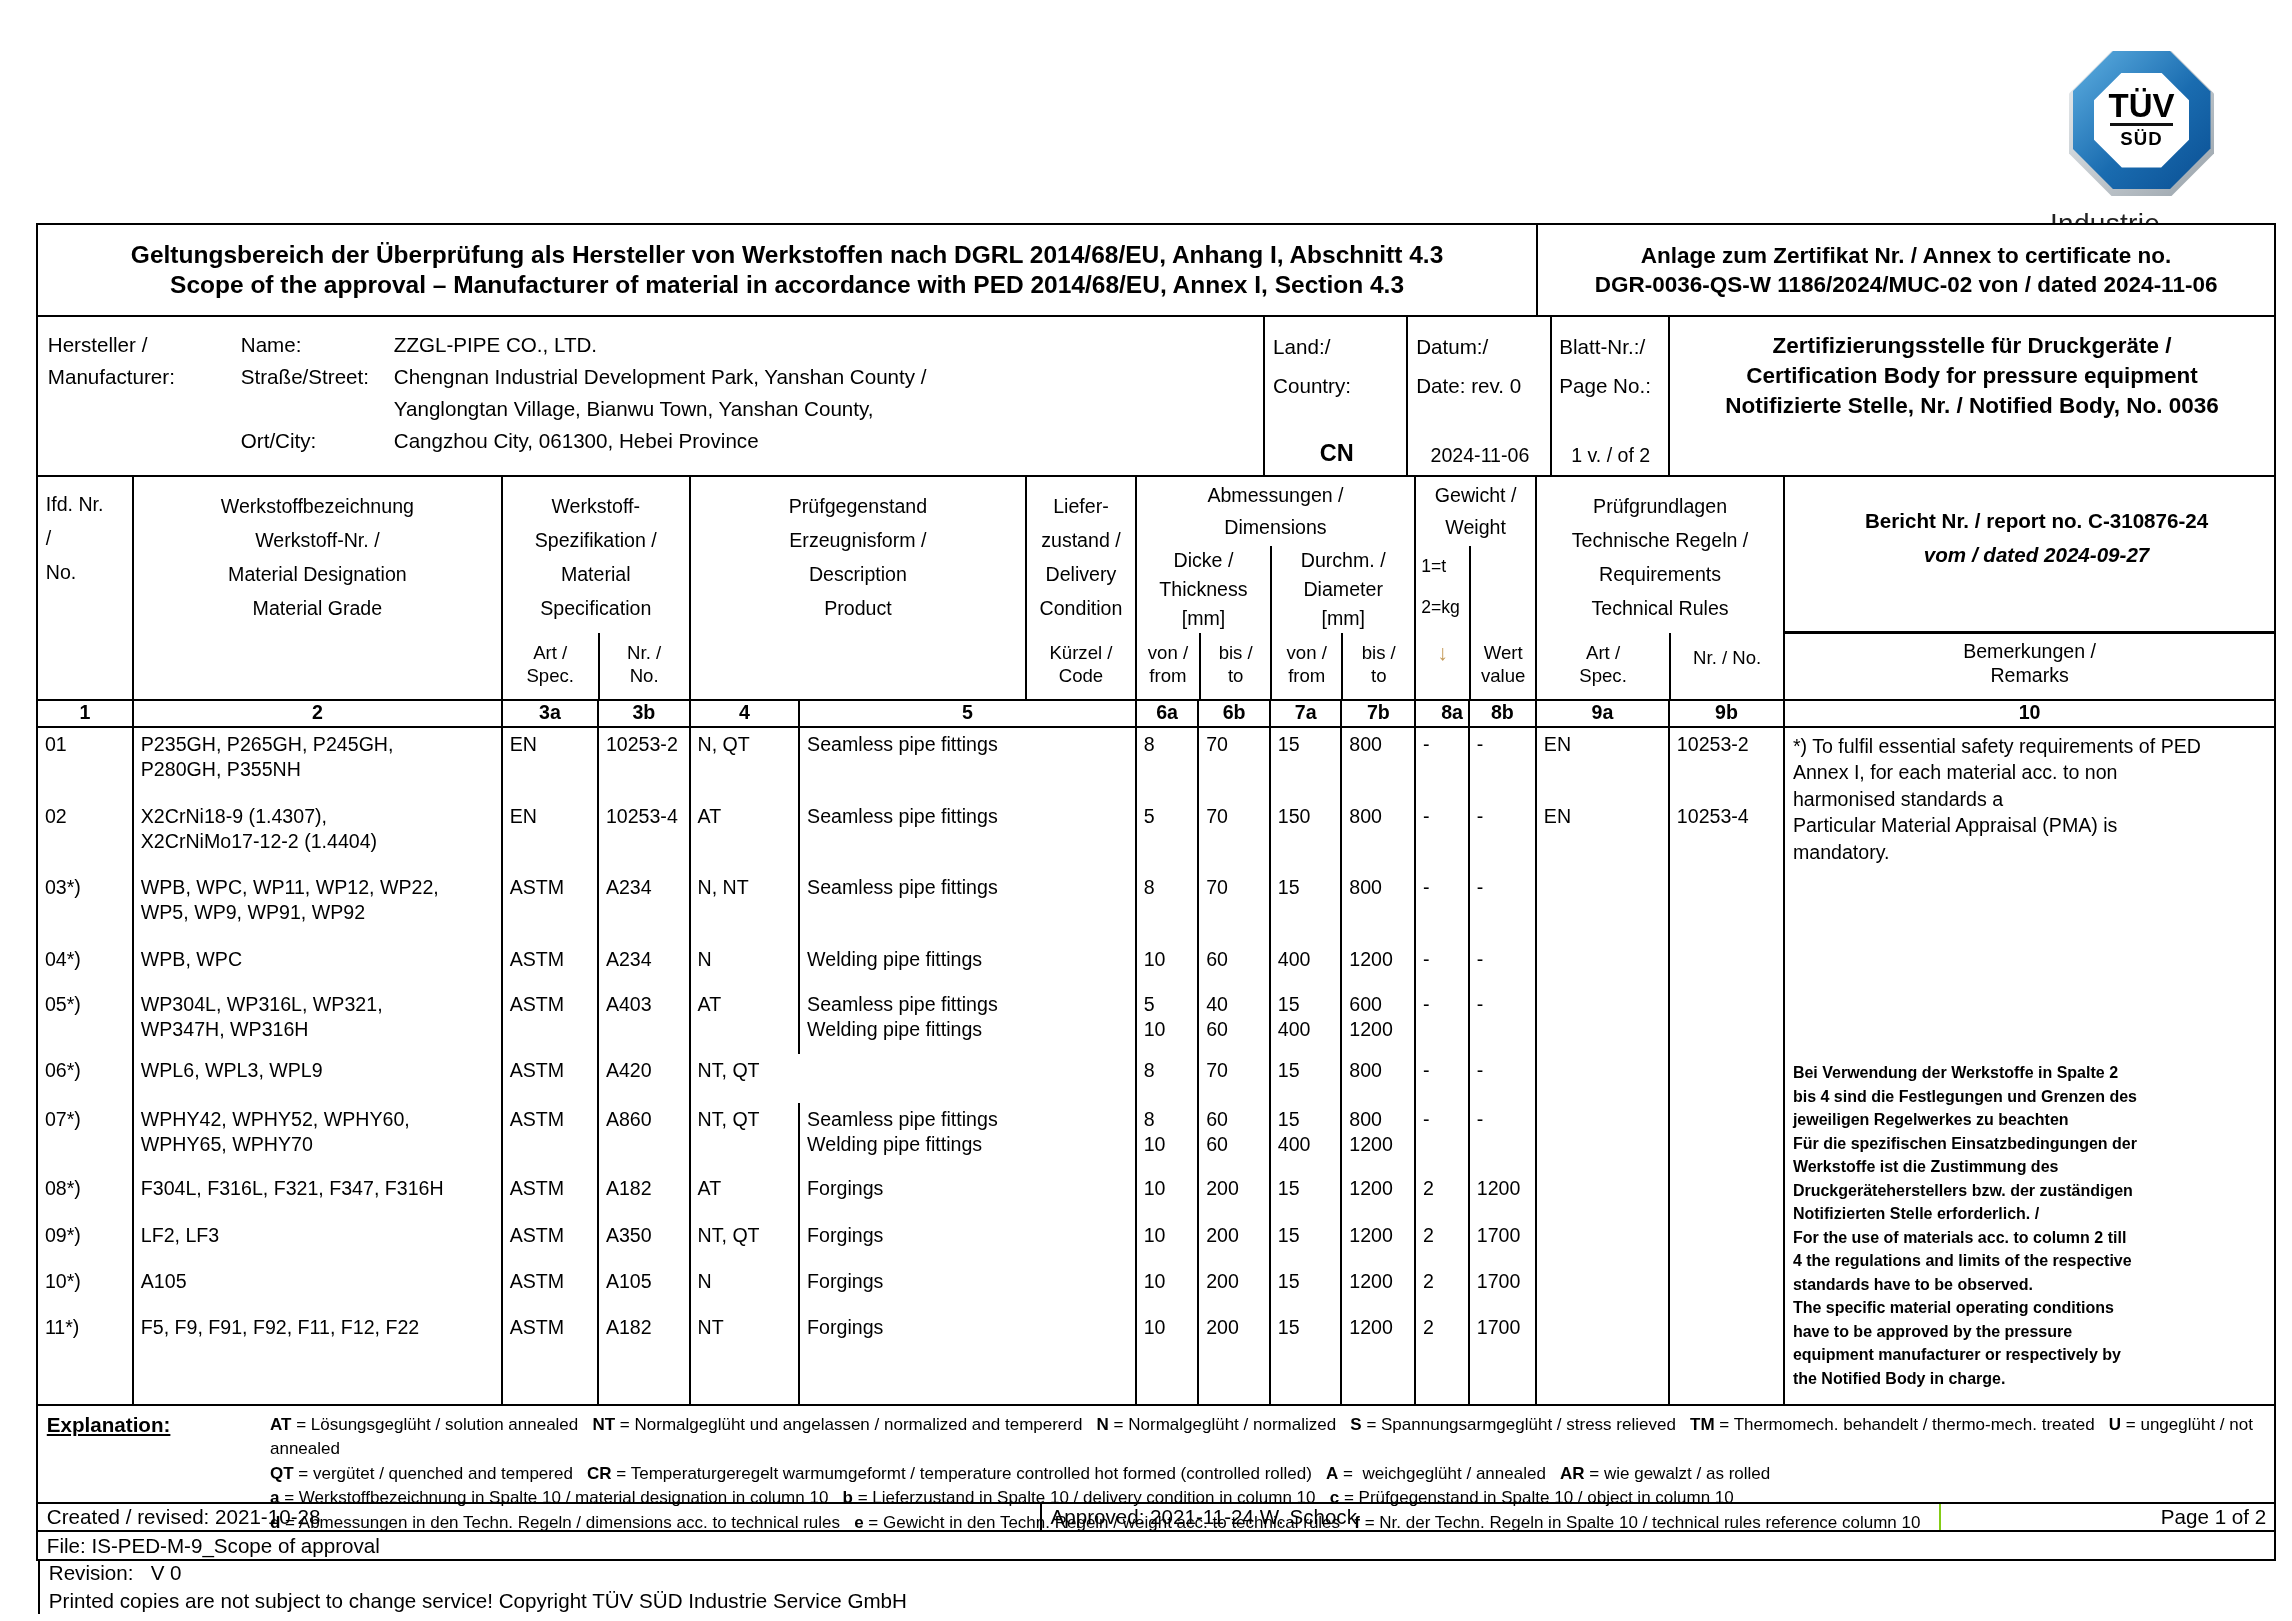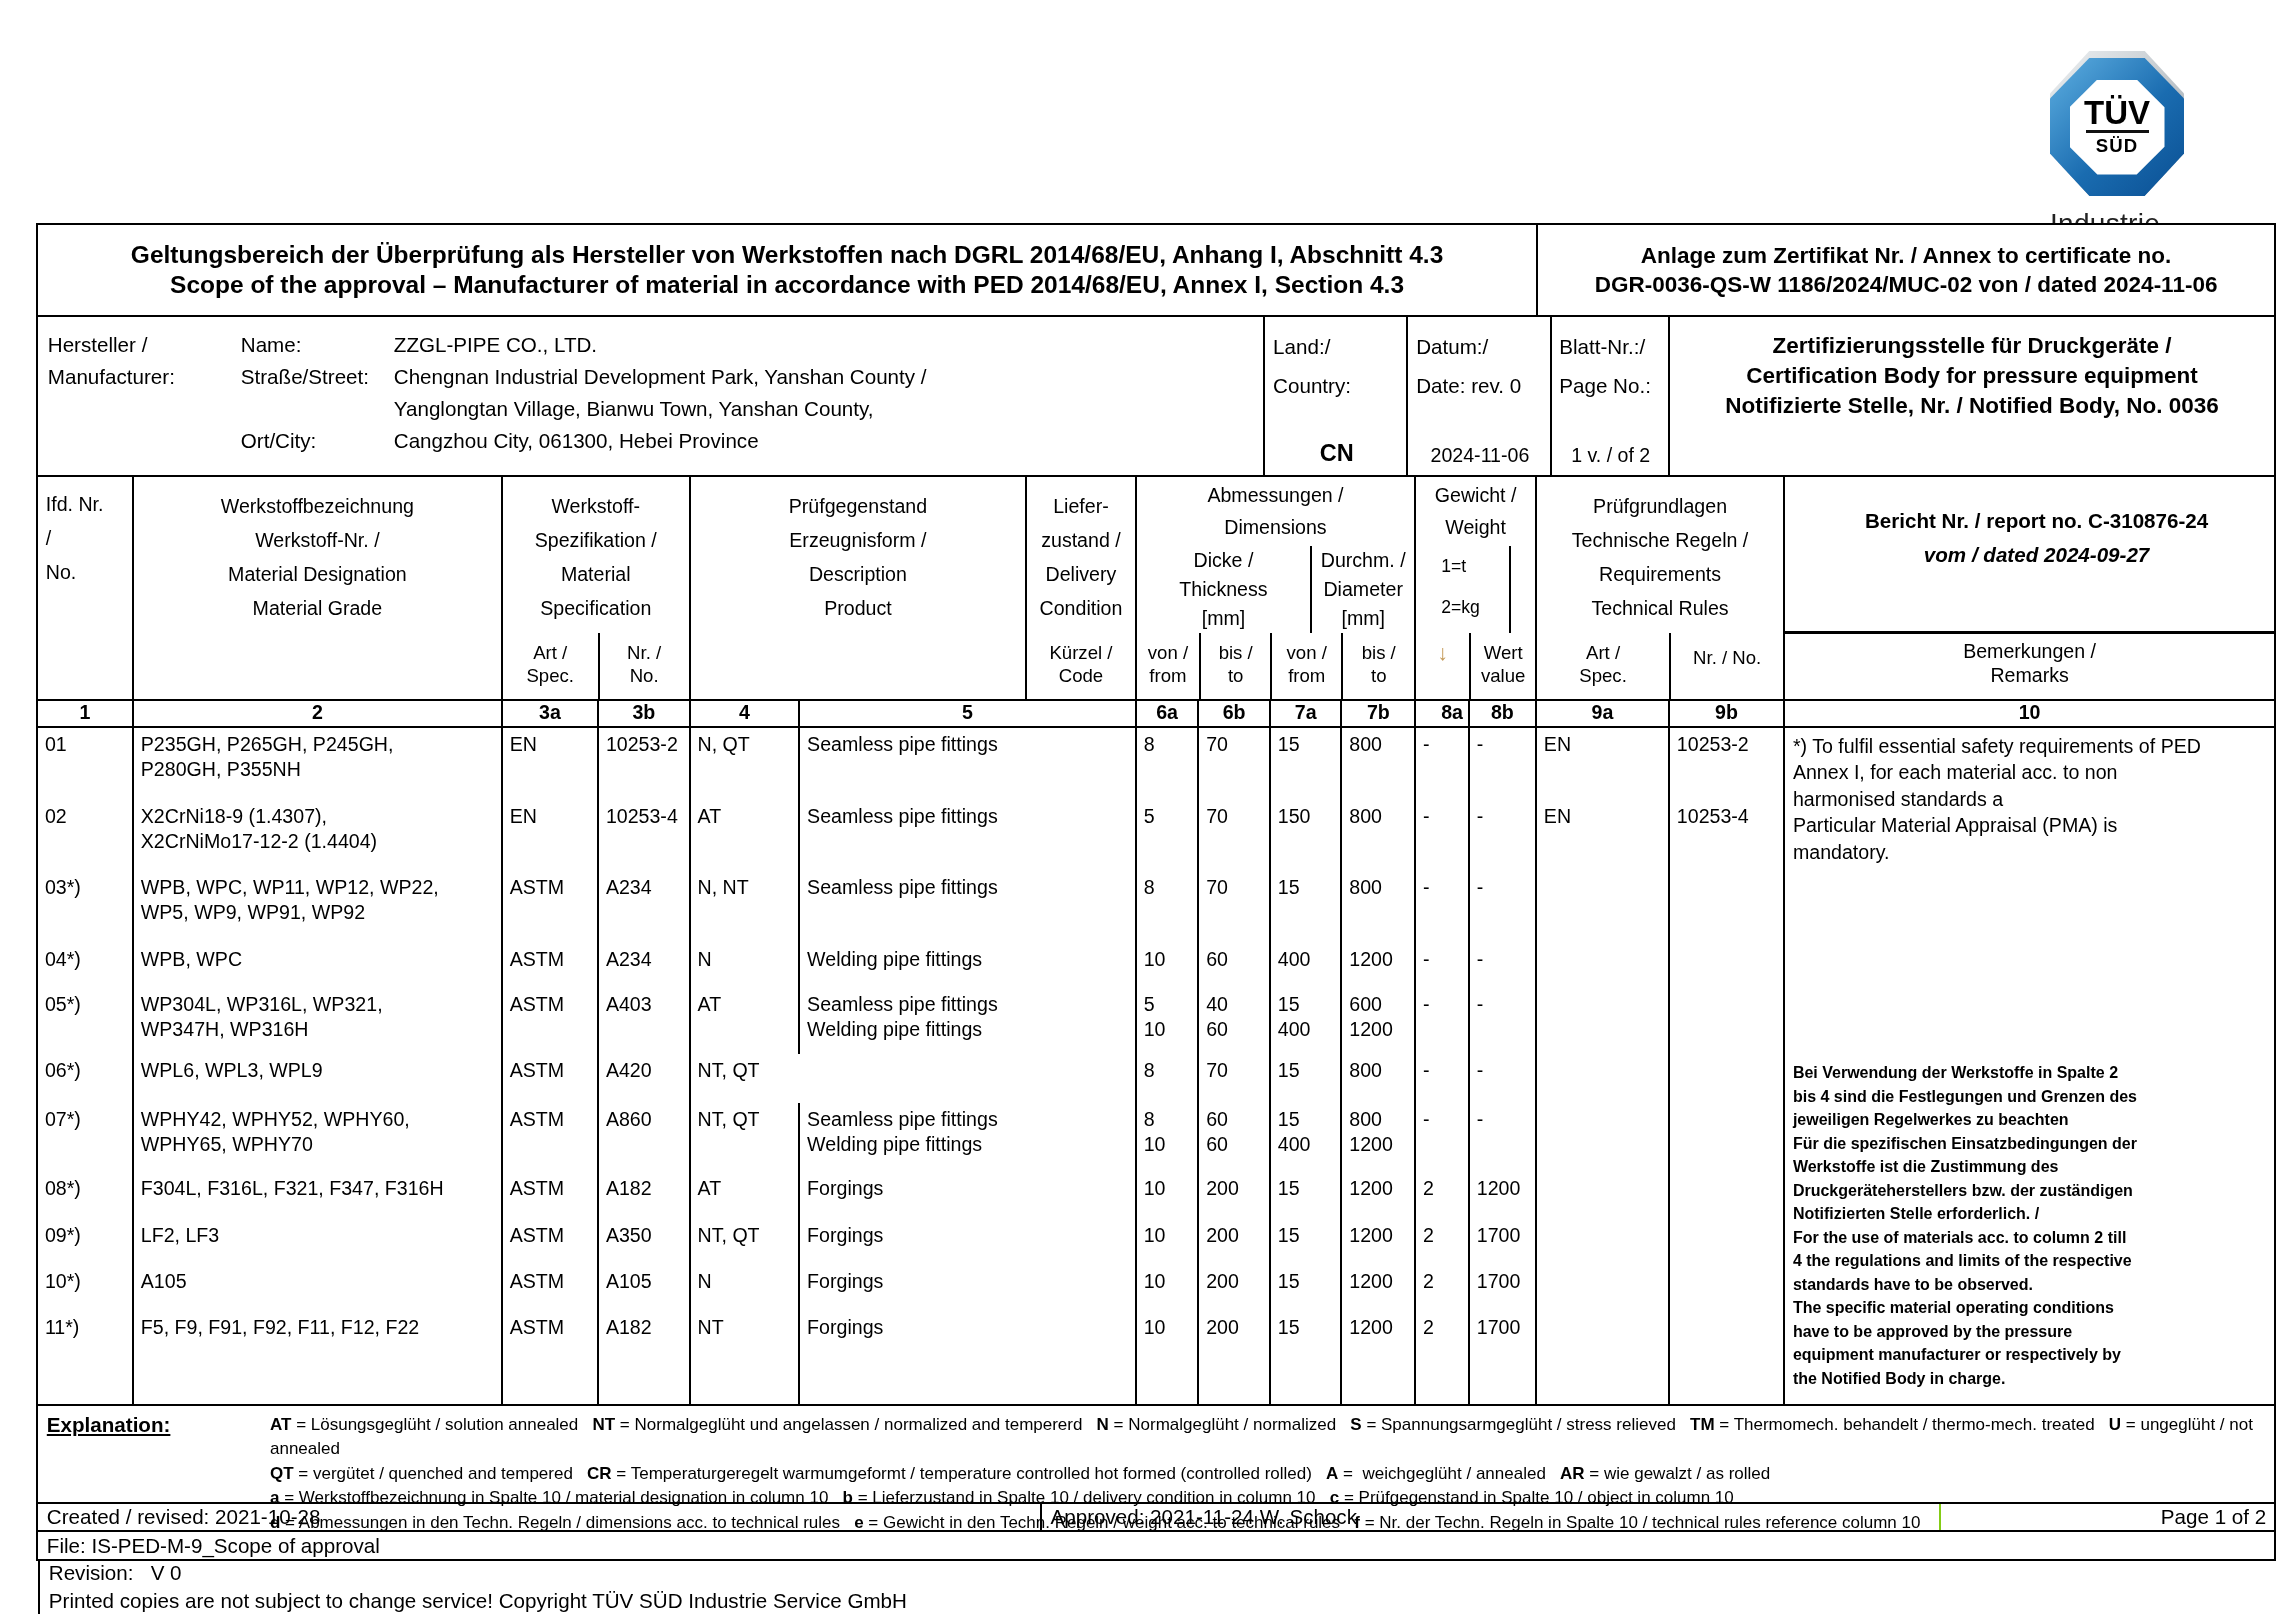--- a/index.html
+++ b/index.html
@@ -3,22 +3,22 @@
 <meta charset="utf-8">
 <style>
   * { margin:0; padding:0; box-sizing:border-box; }
   body { background:#e8e8e8; }
   .page { width:2293px; height:1621px; position:relative; background:#fff;
           font-family:"Liberation Sans", sans-serif; color:#000; overflow:hidden; }
 
   
   .logo { position:absolute; top:51px; right:82px; width:161px; display:flex; flex-direction:column; }
   .oct { clip-path:polygon(29.3% 0,70.7% 0,100% 29.3%,100% 70.7%,70.7% 100%,29.3% 100%,0 70.7%,0 29.3%); }
-  .oct-outer { width:134px; height:145px; margin-left:0; background:linear-gradient(135deg,#eef1f3 0%,#98a2aa 100%);
-               display:flex; align-items:flex-end; justify-content:center; }
+  .oct-outer { width:145px; height:145px; margin-left:19px; background:linear-gradient(135deg,#eef1f3 0%,#98a2aa 100%);
+               display:flex; align-items:flex-start; justify-content:center; }
   .oct-blue { width:138px; height:138px; background:linear-gradient(135deg,#5fb0e2 0%,#1a6cb0 55%,#0a4f93 100%);
               display:flex; align-items:center; justify-content:center; }
   .oct-white { width:95px; height:95px; background:#fff; display:flex; flex-direction:column;
                align-items:center; justify-content:center; }
   .tuv-top { font-size:33px; font-weight:bold; letter-spacing:0px; line-height:31px; }
   .tuv-rule { width:63px; height:2.9px; background:#111; margin:2px 0 2.9px 0; }
   .tuv-sud { font-size:18.6px; font-weight:bold; letter-spacing:1px; }
   .logo-caption { margin-top:11.8px; font-size:28px; color:#222; letter-spacing:0.3px; }
 
   
@@ -56,21 +56,21 @@
   .w67{width:12.5%;} .w8{width:5.4%;} .w9{width:11.1%;} .w10{flex:1;}
   .lines4 { line-height:34px; padding-top:11.8px; }
   .col1-txt { line-height:34px; padding:9.8px 0 0 7.8px; }
   .group { display:flex; flex-direction:column; }
   .g-top { height:157px; }
   .g-sub { height:66px; display:flex; }
   .sub { text-align:center; font-size:18.6px; line-height:22.5px; padding-top:8.8px; white-space:pre-line; }
   .half { width:51%; } .half2 { flex:1; }
   .g-top2 { height:69px; line-height:32px; padding-top:2px; }
   .g-mid { height:88px; display:flex; }
-  .mid { line-height:29px; padding-top:0px; white-space:pre-line; text-align:center;margin-left:20px; }
+  .mid { line-height:29px; padding-top:0px; white-space:pre-line; text-align:center; }
   .m6 { width:48.1%; } .m7 { flex:1; }
   .s6a{width:22.5%;} .s6b{width:25.6%;} .s7a{width:25.6%;} .s7b{flex:1;}
   .w8a { width:44.7%; } .w8b { flex:1; }
   .kg { font-size:17.6px; line-height:41px; padding-left:4.9px; text-align:left; }
   .arrow { color:#c59a58; font-size:21.6px; }
   .n9a { width:53.7%; } .n9b { flex:1; padding-top:13.7px; }
   .bericht { height:157px; border-bottom:3.9px solid #000; text-align:center; padding-top:27.4px;
              font-weight:bold; font-size:20.6px; line-height:34px;padding-left:14px; }
   .bericht .it { font-style:italic; }
   .bem { flex:1; text-align:center; font-size:19.6px; line-height:24.5px; padding-top:4.9px; white-space:pre-line; }

